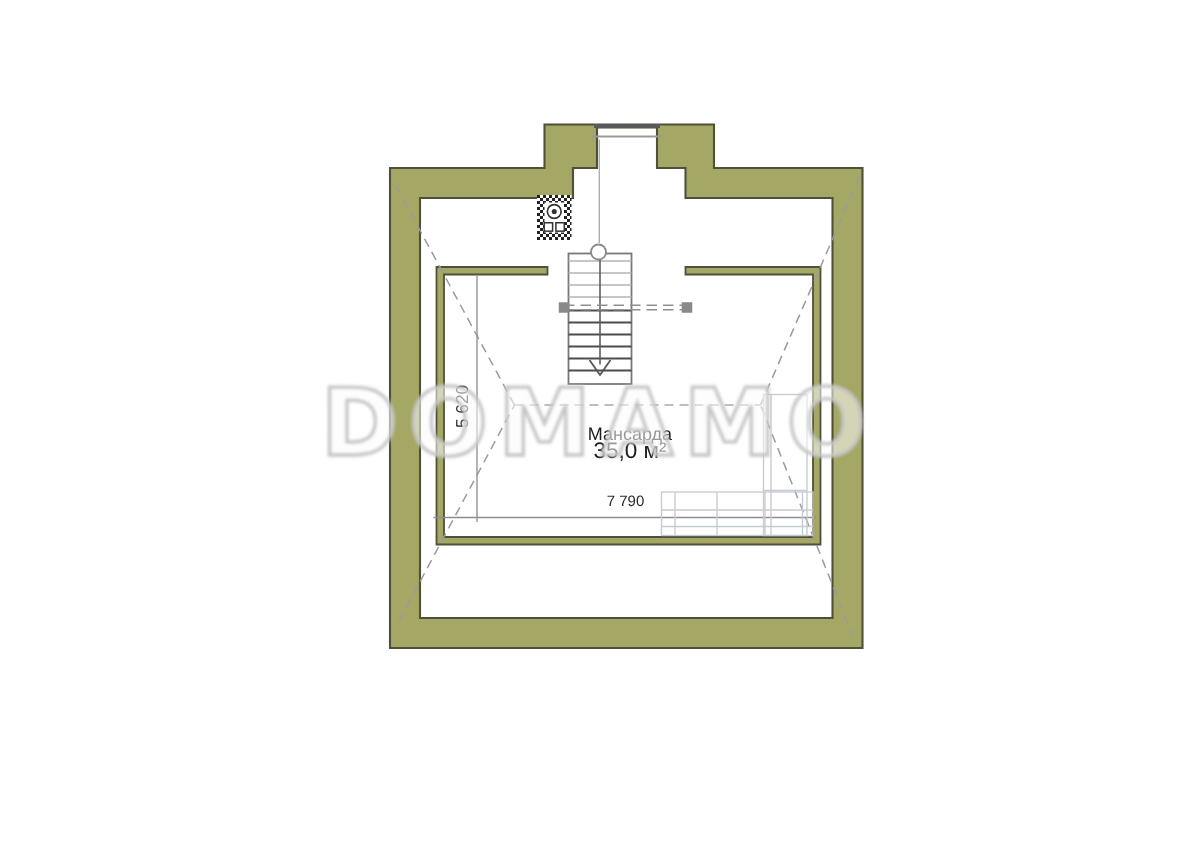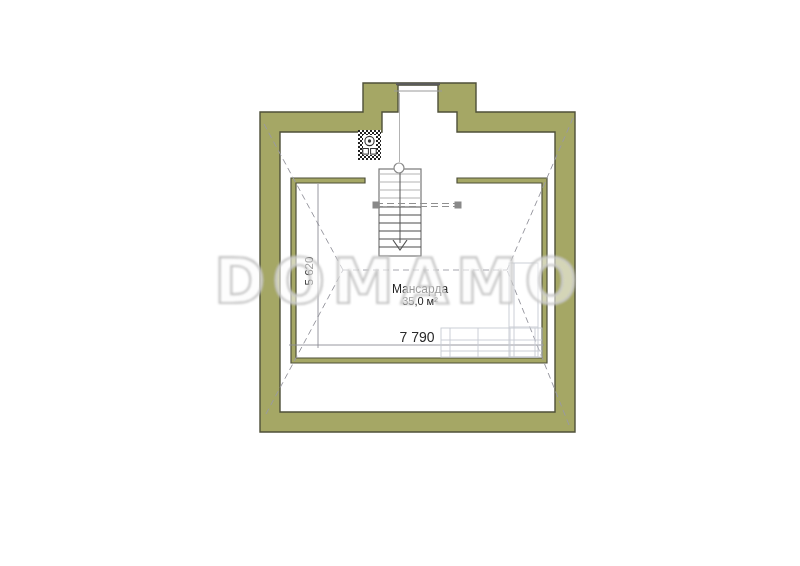--- a/index.html
+++ b/index.html
@@ -4,22 +4,22 @@
 <style>
   html,body{margin:0;padding:0;background:#ffffff;}
   .canvas{
     position:relative;width:632px;height:566px;background:#ffffff;overflow:hidden;
     font-family:"Liberation Sans",sans-serif;
   }
   .canvas svg{position:absolute;left:0;top:0;}
   .txt{position:absolute;color:#1c1c1c;white-space:nowrap;}
   .room-label{left:360px;top:283px;width:120px;text-align:center;line-height:12px;}
   .room-name{font-size:12px;}
-  .room-area{font-size:11px;}
-  .dim-w{left:377px;top:329px;width:80px;text-align:center;font-size:14px;color:#2a2a2a;}
+  .room-area{font-size:15px;}
+  .dim-w{left:377px;top:329px;width:80px;text-align:center;font-size:10px;color:#2a2a2a;}
   .dim-v{
     left:309px;top:271px;width:70px;text-align:center;font-size:11.5px;color:#2a2a2a;
     transform:translate(-50%,-50%) rotate(-90deg);transform-origin:center;
   }
   .watermark{
     position:absolute;left:214px;top:251px;
     font-family:"DejaVu Sans",sans-serif;font-weight:bold;font-size:62px;line-height:62px;
     letter-spacing:7px;color:rgba(252,252,252,0.55);
     -webkit-text-stroke:2.2px #c5c5c5;
     filter:blur(1.2px);

